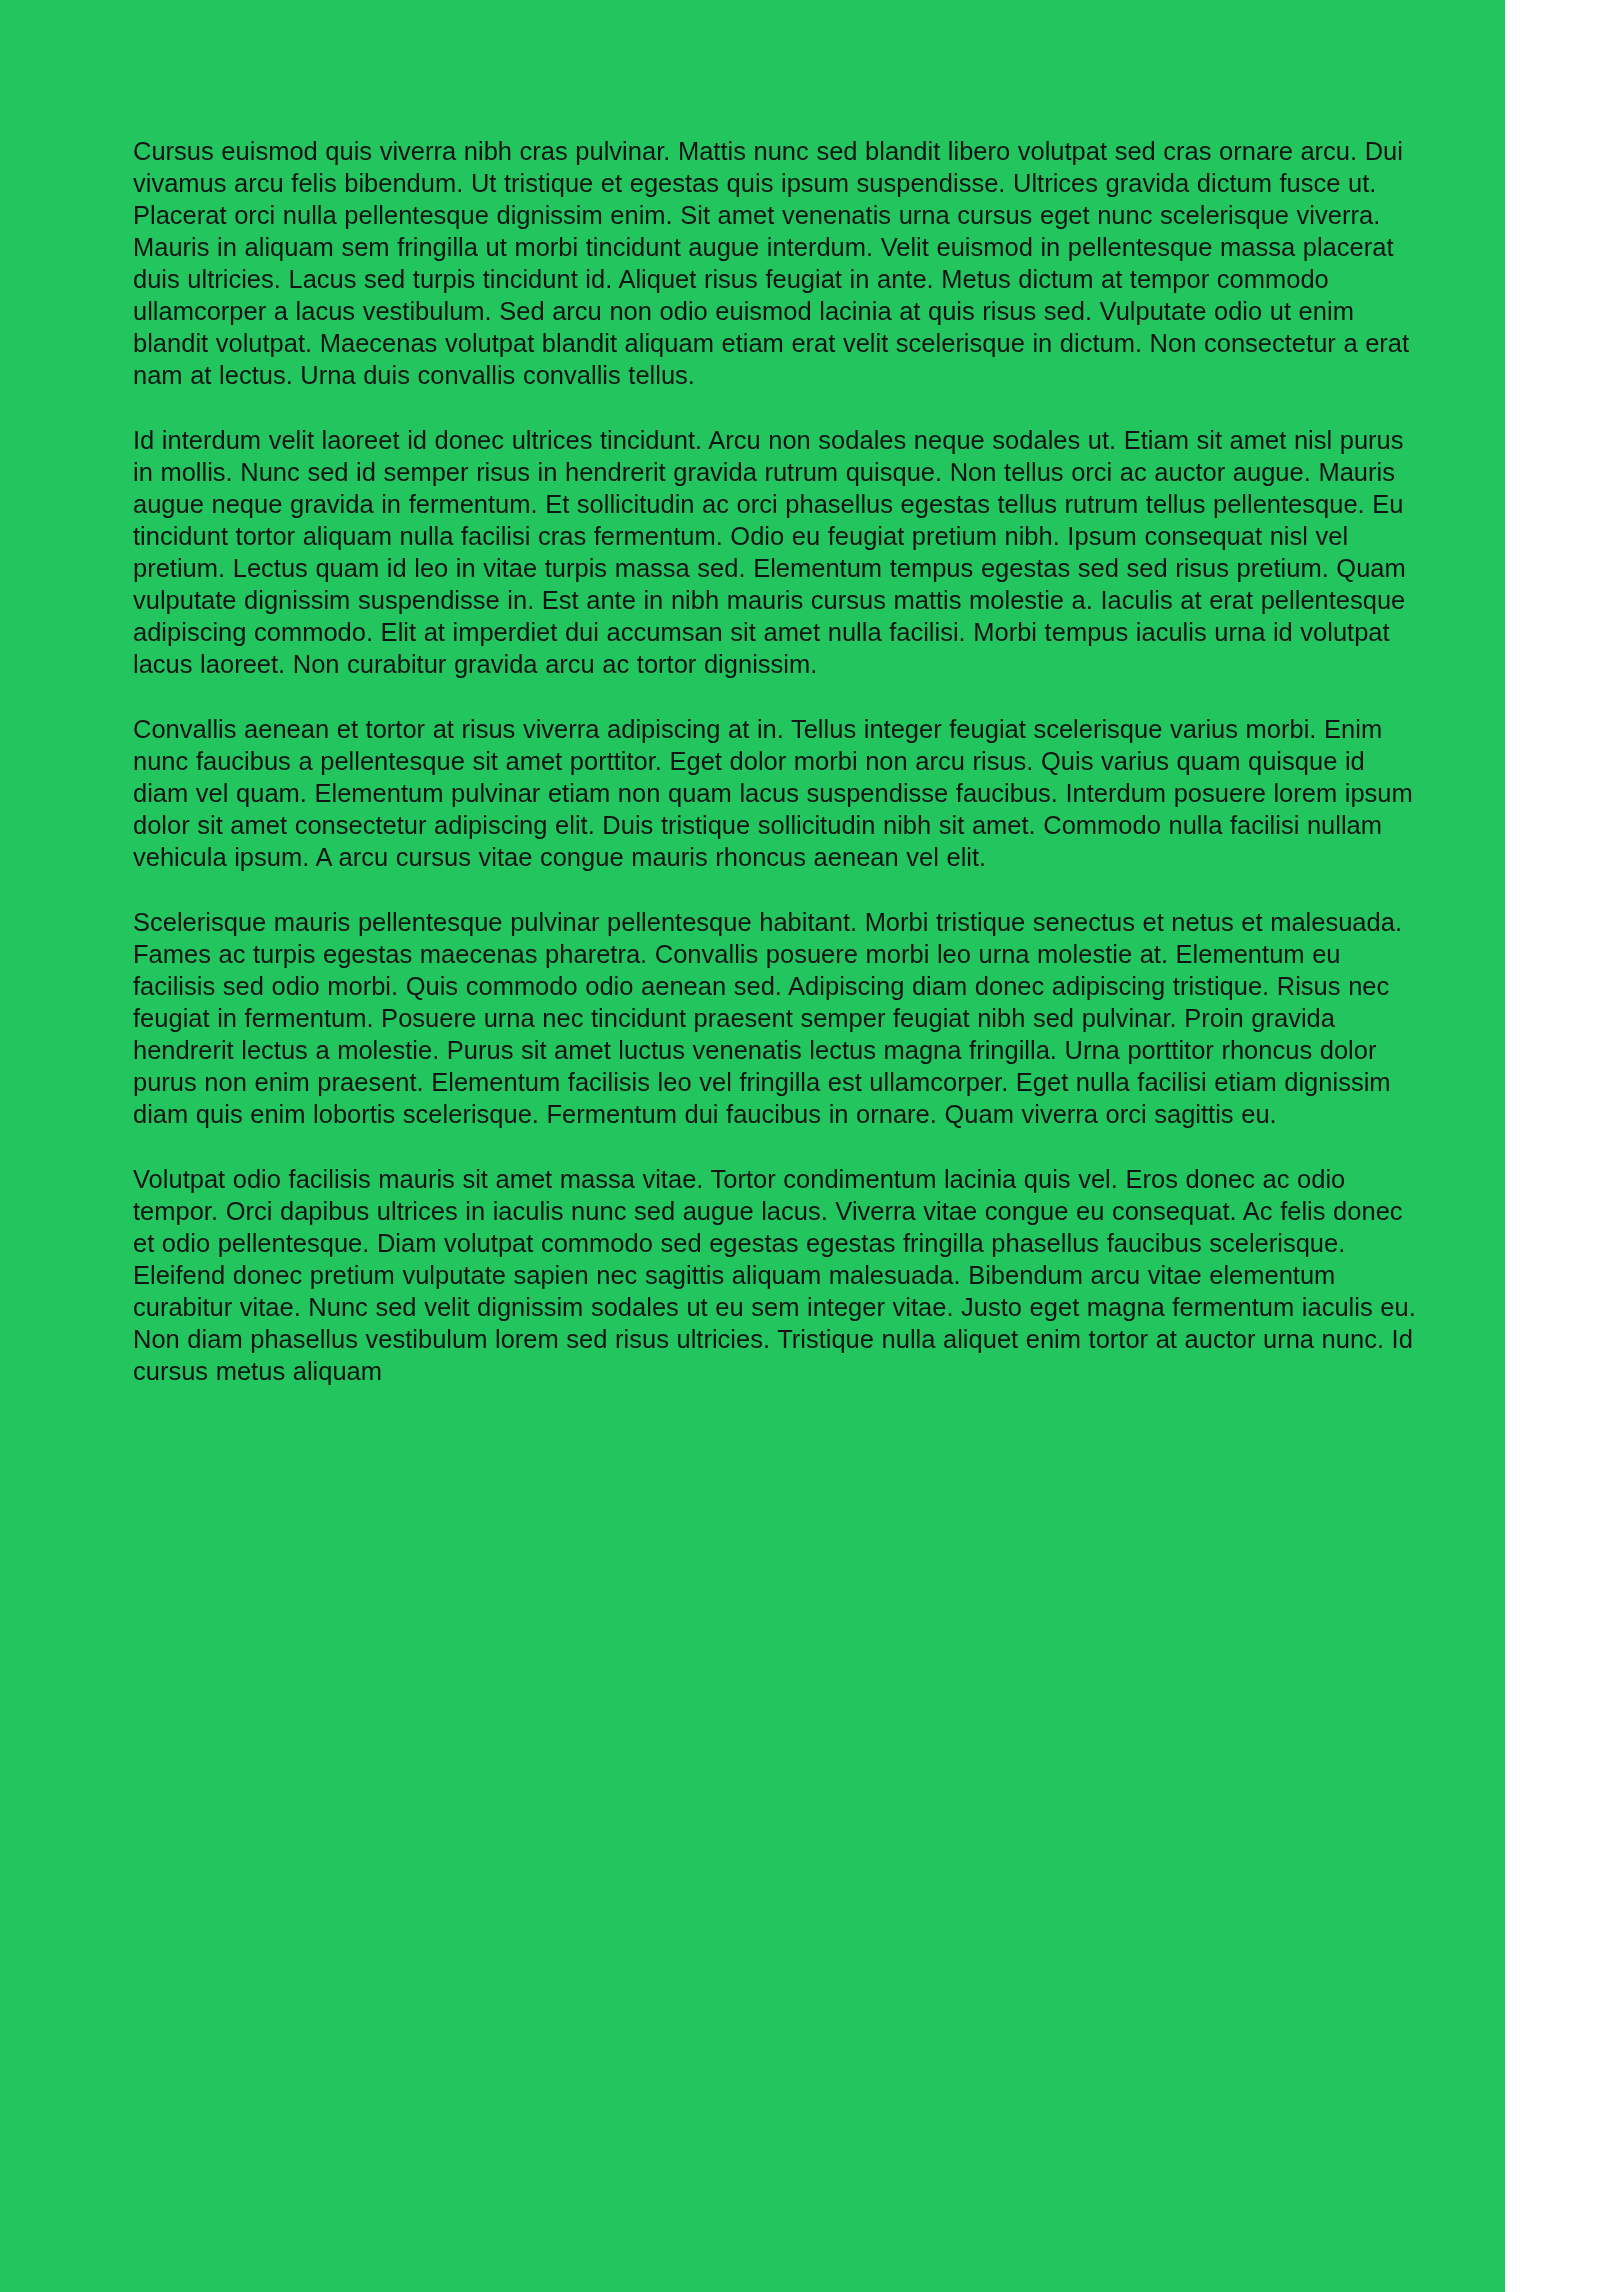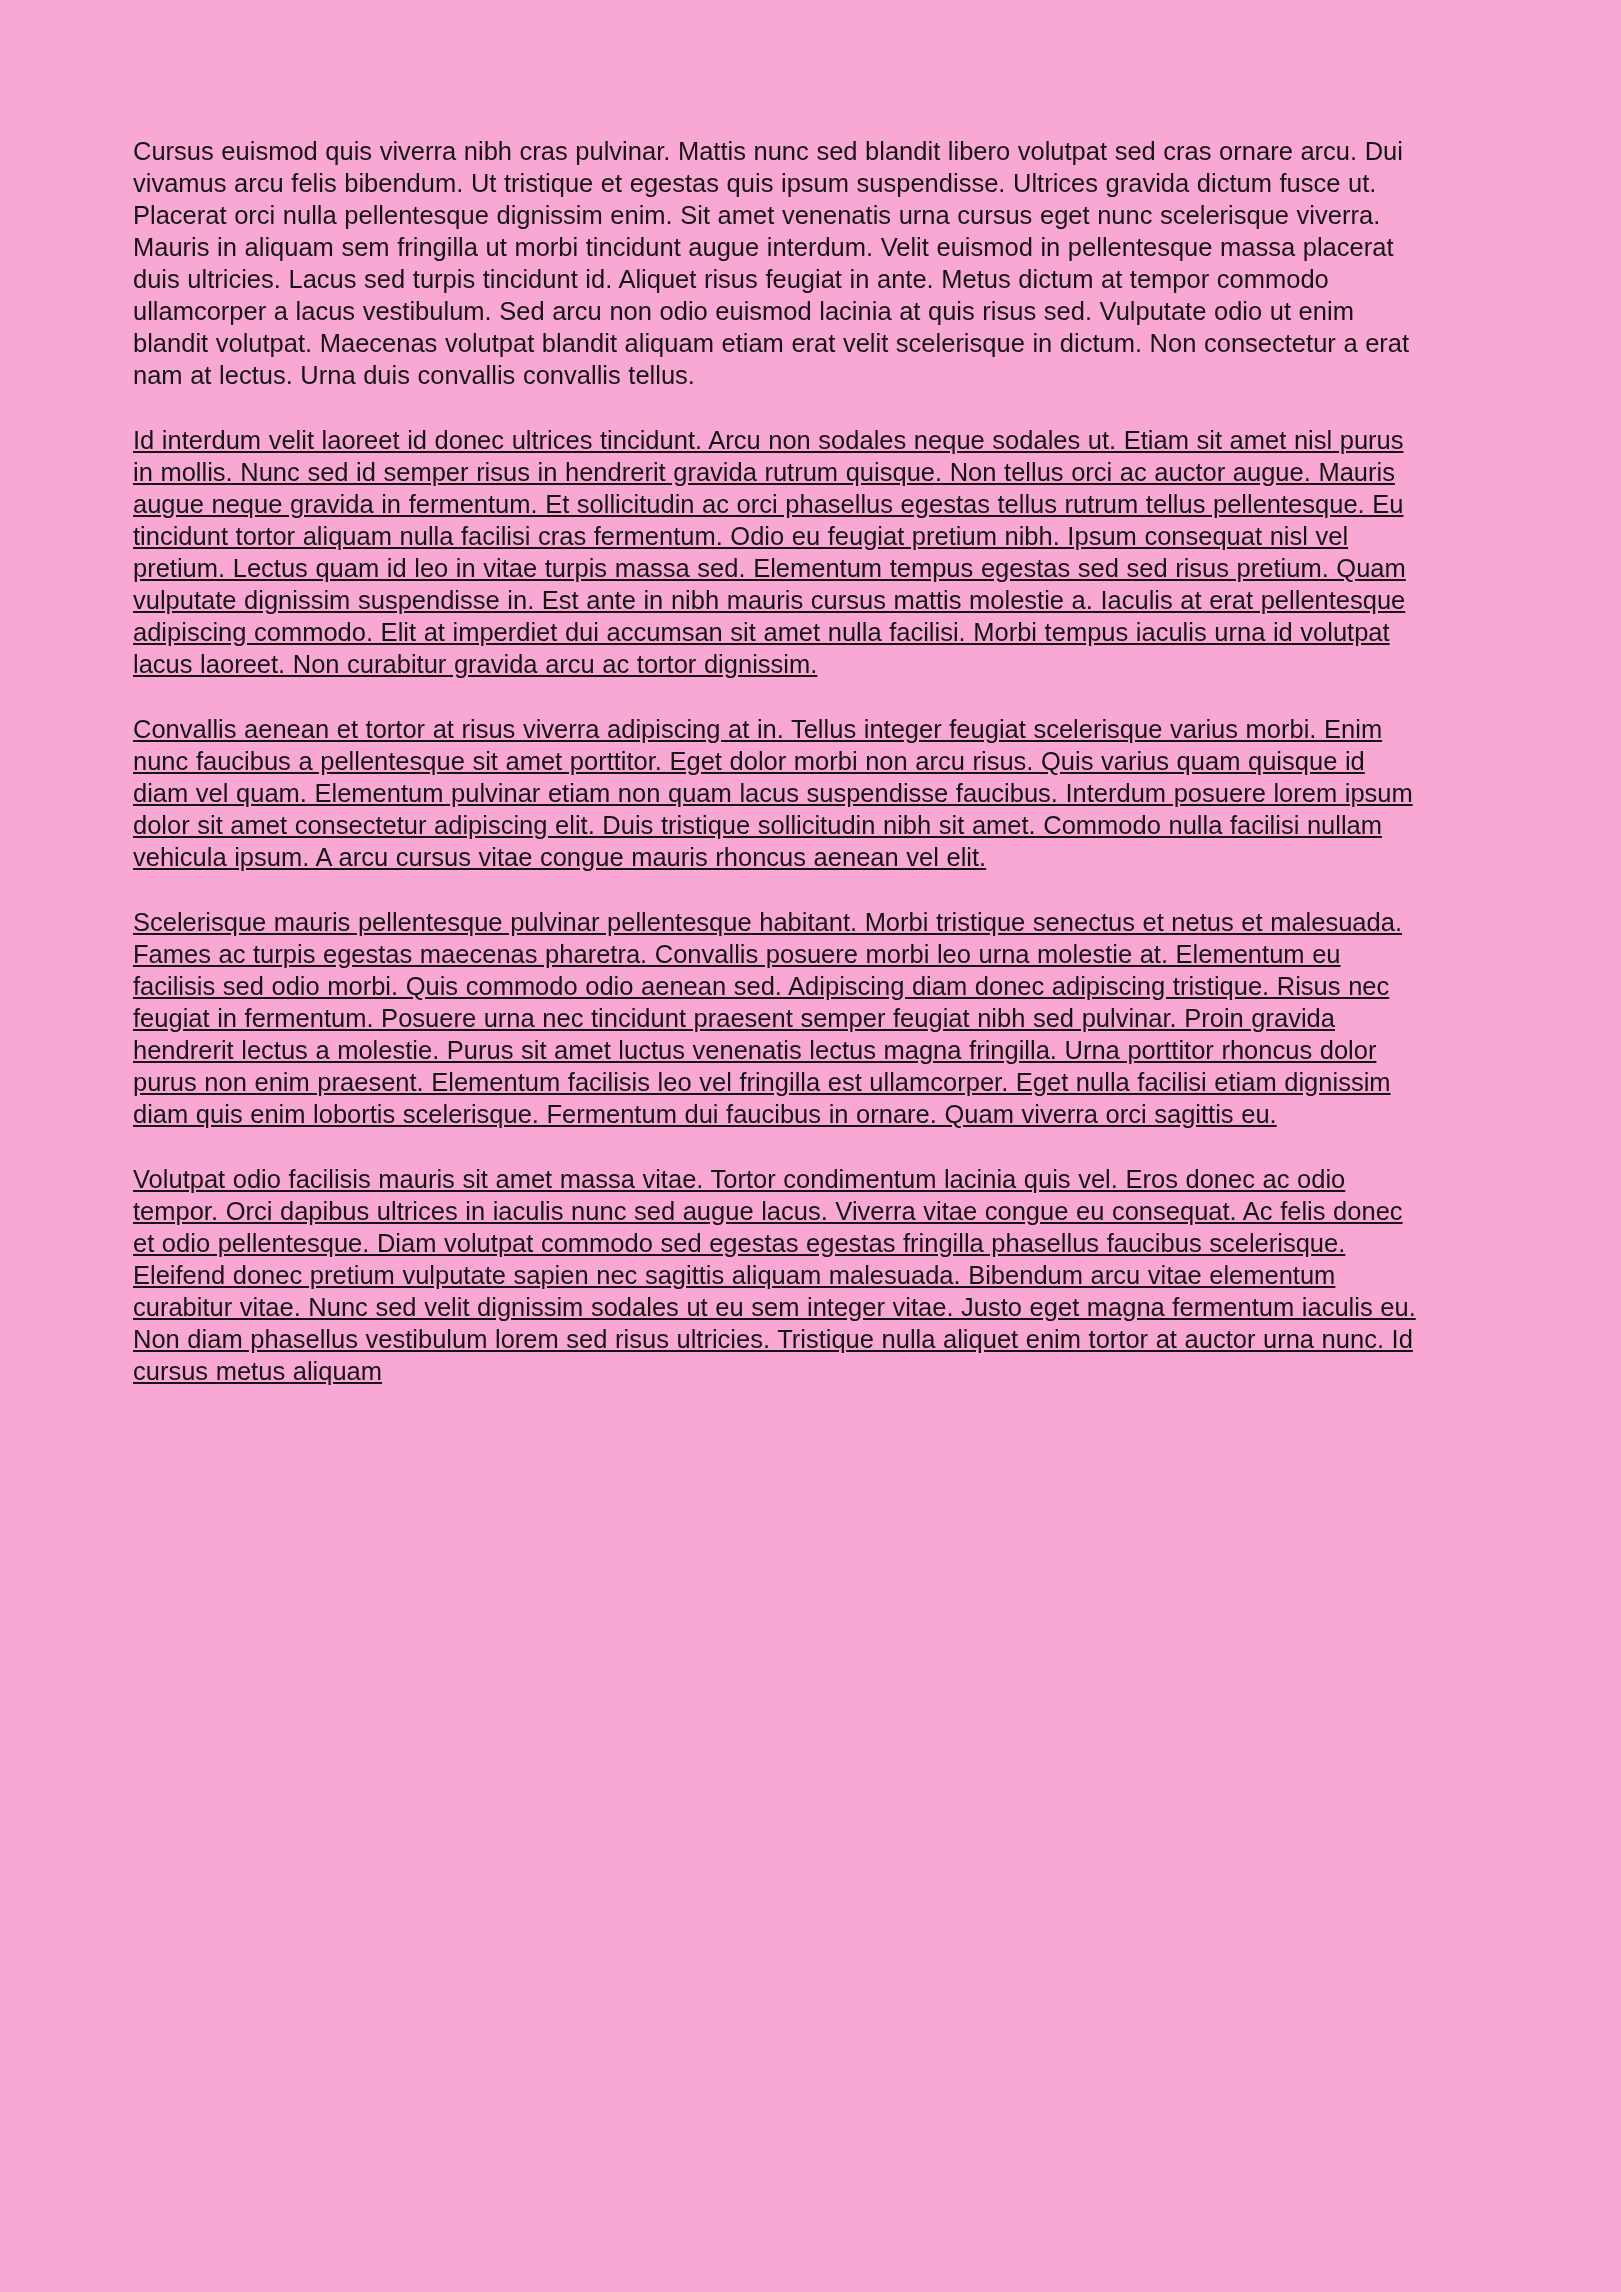--- a/index.html
+++ b/index.html
@@ -12,42 +12,41 @@
     width: 1621px;
     height: 2293px;
     position: relative;
     font-family: "Liberation Sans", "DejaVu Sans", sans-serif;
   }
 
   .page {
     position: absolute;
     top: 0;
     left: 0;
-    width: 1621px;
+    width: 1505px;
     height: 2293px;
-    background: #f9a8d4;
+    background: #22c55e;
     padding: 135px 99px 0 133px;
   }
 
   .text-block {
     width: 1284px;
   }
 
   .paragraph {
     font-size: 25.5px;
     line-height: 32px;
     color: #141414;
     margin-bottom: 33px;
     text-align: left;
     word-spacing: 0.5px;
   }
 
   .paragraph + .paragraph {
     margin-top: 29px; 
-    text-decoration: underline;
   }
 </style>
 </head>
 <body>
 
 <div class="page">
   <div class="text-block">
     <p class="paragraph">Cursus euismod quis viverra nibh cras pulvinar. Mattis nunc sed blandit libero volutpat sed cras ornare arcu. Dui vivamus arcu felis bibendum. Ut tristique et egestas quis ipsum suspendisse. Ultrices gravida dictum fusce ut. Placerat orci nulla pellentesque dignissim enim. Sit amet venenatis urna cursus eget nunc scelerisque viverra. Mauris in aliquam sem fringilla ut morbi tincidunt augue interdum. Velit euismod in pellentesque massa placerat duis ultricies. Lacus sed turpis tincidunt id. Aliquet risus feugiat in ante. Metus dictum at tempor commodo ullamcorper a lacus vestibulum. Sed arcu non odio euismod lacinia at quis risus sed. Vulputate odio ut enim blandit volutpat. Maecenas volutpat blandit aliquam etiam erat velit scelerisque in dictum. Non consectetur a erat nam at lectus. Urna duis convallis convallis tellus.</p>
     <p class="paragraph">Id interdum velit laoreet id donec ultrices tincidunt. Arcu non sodales neque sodales ut. Etiam sit amet nisl purus in mollis. Nunc sed id semper risus in hendrerit gravida rutrum quisque. Non tellus orci ac auctor augue. Mauris augue neque gravida in fermentum. Et sollicitudin ac orci phasellus egestas tellus rutrum tellus pellentesque. Eu tincidunt tortor aliquam nulla facilisi cras fermentum. Odio eu feugiat pretium nibh. Ipsum consequat nisl vel pretium. Lectus quam id leo in vitae turpis massa sed. Elementum tempus egestas sed sed risus pretium. Quam vulputate dignissim suspendisse in. Est ante in nibh mauris cursus mattis molestie a. Iaculis at erat pellentesque adipiscing commodo. Elit at imperdiet dui accumsan sit amet nulla facilisi. Morbi tempus iaculis urna id volutpat lacus laoreet. Non curabitur gravida arcu ac tortor dignissim.</p>
     <p class="paragraph">Convallis aenean et tortor at risus viverra adipiscing at in. Tellus integer feugiat scelerisque varius morbi. Enim nunc faucibus a pellentesque sit amet porttitor. Eget dolor morbi non arcu risus. Quis varius quam quisque id diam vel quam. Elementum pulvinar etiam non quam lacus suspendisse faucibus. Interdum posuere lorem ipsum dolor sit amet consectetur adipiscing elit. Duis tristique sollicitudin nibh sit amet. Commodo nulla facilisi nullam vehicula ipsum. A arcu cursus vitae congue mauris rhoncus aenean vel elit.</p>

